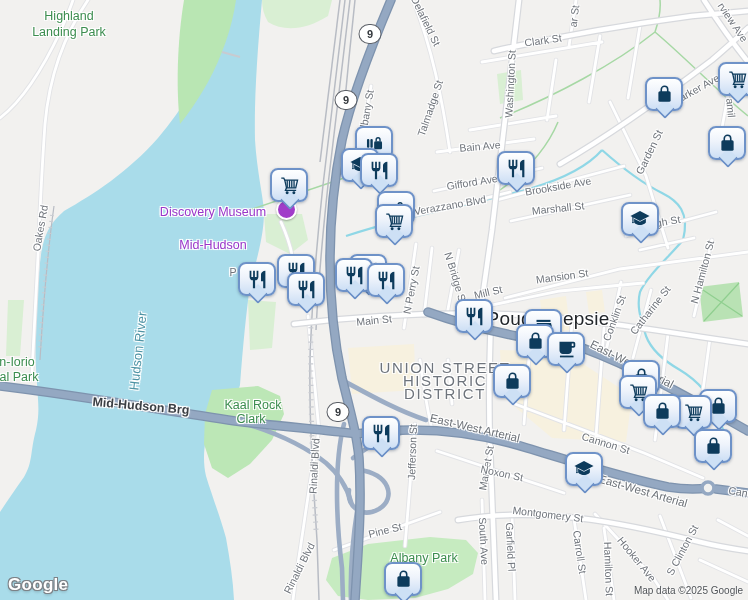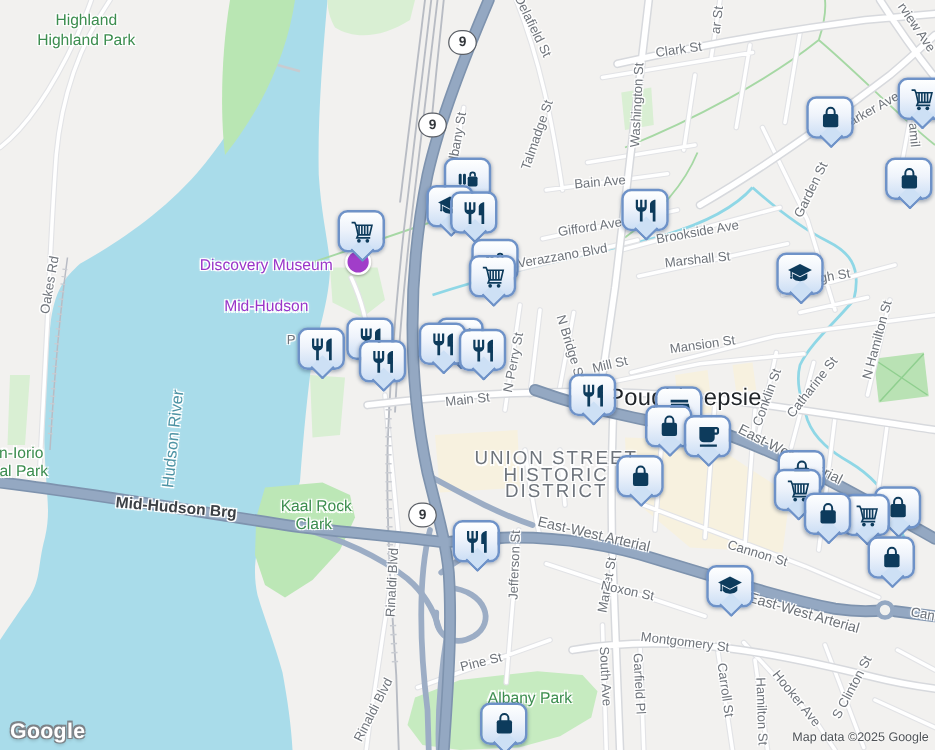--- a/index.html
+++ b/index.html
@@ -163,21 +163,21 @@
         M0,386 C75,395 155,409 235,421 C285,427 328,430 356,434
         M356,434 C420,425 477,432 527,448 C577,463 627,479 668,487 C688,490 700,489 708,488
         M716,489 L748,493 M428,312 C480,331 535,340 580,347 C640,369 700,404 748,431"></path>
     </g>
     <circle cx="708" cy="488" r="6" fill="#f1f1ef" stroke="#94a8c2" stroke-width="3.6"></circle>
     <path d="M222,52 L240,57" stroke="#c8cbd0" stroke-width="2" fill="none"></path>
   </svg>
 
   <div id="labels-layer">
       <span class="lbl park" style="left: 69px; top: 16px; --r: 0deg;">Highland</span>
-      <span class="lbl park" style="left: 69px; top: 32px; --r: 0deg;">Highland Park</span>
+      <span class="lbl park" style="left: 69px; top: 32px; --r: 0deg;">Landing Park</span>
       <span class="lbl st" style="left: 40px; top: 228px; --r: -80deg;">Oakes Rd</span>
       <span class="lbl mus" style="left: 213px; top: 197px; margin-top: 48px; --r: 0deg;">Mid-Hudson</span>
       <span class="lbl mus" style="left: 213px; top: 212px; --r: 0deg;">Discovery Museum</span>
       <span class="lbl water" style="left: 138px; top: 351px; --r: -84deg;">Hudson River</span>
       <span class="lbl park" style="left: 17px; top: 362px; --r: 0deg;">n-Iorio</span>
       <span class="lbl park" style="left: 19px; top: 377px; --r: 0deg;">al Park</span>
       <span class="lbl brg" style="left: 141px; top: 406px; --r: 5deg;">Mid-Hudson Brg</span>
       <span class="lbl park" style="left: 253px; top: 405px; --r: 0deg;">Kaal Rock</span>
       <span class="lbl park" style="left: 251px; top: 419px; --r: 0deg;">Clark</span>
       <span class="lbl st" style="left: 314px; top: 466px; --r: -87deg;">Rinaldi Blvd</span>

